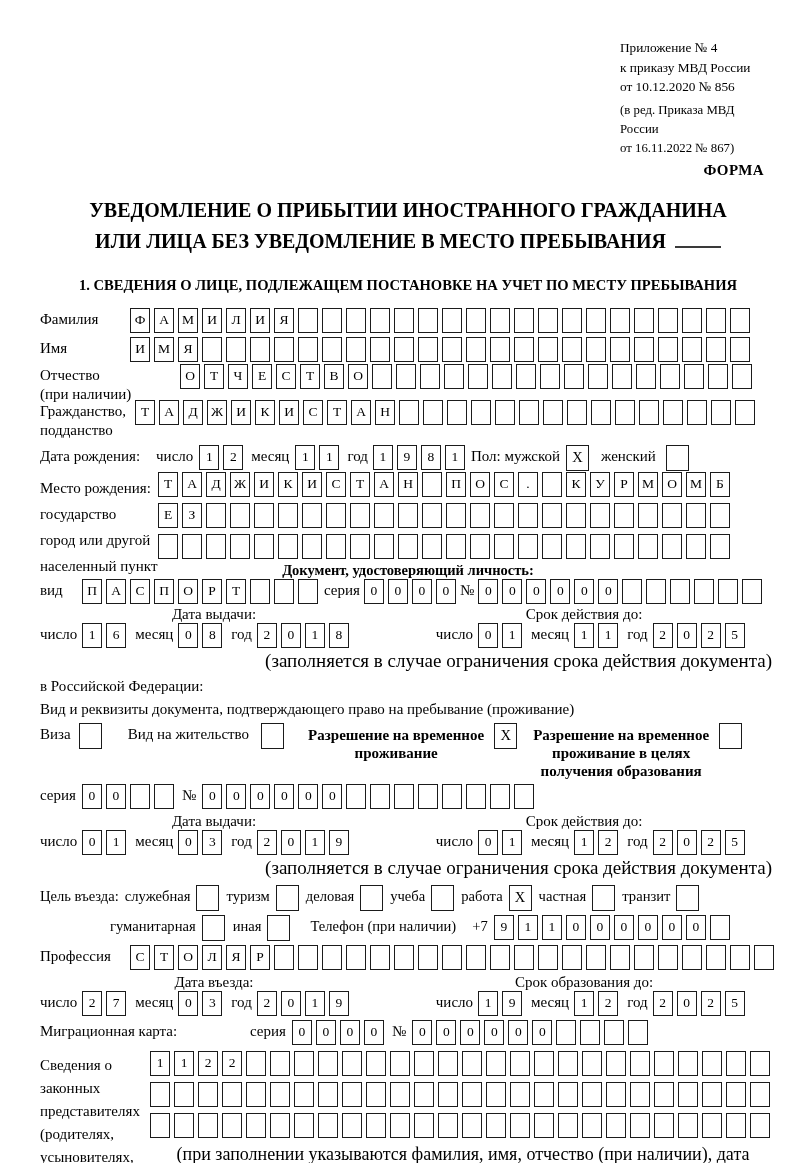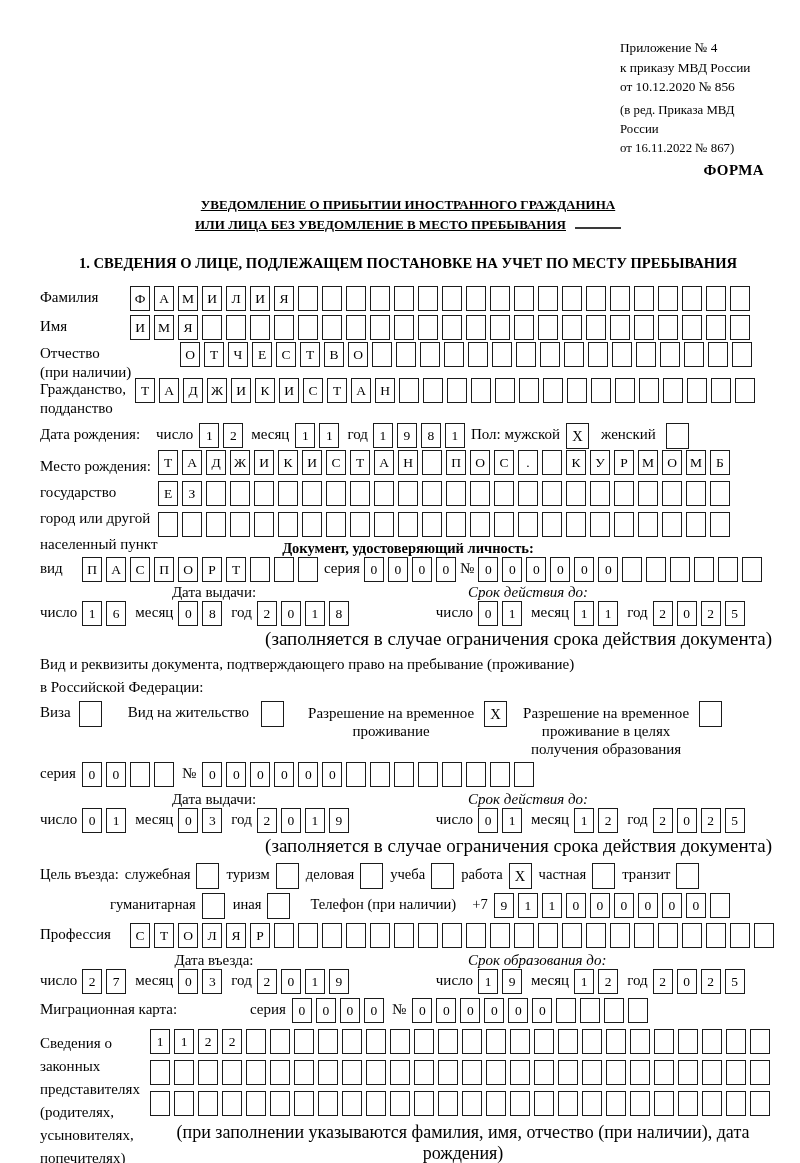--- a/index.html
+++ b/index.html
@@ -6,48 +6,48 @@
   html,body { background:#888; }
   .page {
     position:relative; width:800px; height:1163px; margin:0 auto;
     background:#ffffff; color:#000;
     font-family:"Liberation Serif","DejaVu Serif",serif;
     font-size:15px; padding:38px 24px 0 40px; overflow:hidden;
   }
   .appendix { margin-left:580px; font-size:13.3px; line-height:1.48; }
   .appendix .edition { margin-top:4px; font-size:12.8px; }
   .form-label { margin-top:4px; text-align:right; padding-right:12px; font-weight:700; letter-spacing:.4px; }
-  .title { margin-top:16px; text-align:center; font-weight:700; font-size:13px; line-height:1.55;text-decoration:underline; }
+  .title { margin-top:16px; text-align:center; font-weight:700; font-size:20px; line-height:1.55; }
   .blank-line { display:inline-block; width:46px; height:2px; background:#3a3a3a; margin-left:9px; }
   .section-heading { margin-top:20px; text-align:center; font-weight:700; font-size:14.6px; white-space:nowrap; }
 
   .frow { display:flex; align-items:flex-start; }
   .flabel { flex:none; padding-top:3px; position:relative; }
   .subline { position:absolute; top:22px; left:0; white-space:nowrap; }
   .w90 { width:90px; } .w95 { width:95px; } .w110 { width:110px; } .w118 { width:118px; } .w140 { width:140px; }
   .word { padding-top:3px; flex:none; white-space:nowrap; }
   .cells { display:flex; gap:4px; flex:none; }
   .cell { flex:none; width:20px; height:25px; border:1.8px solid #1b1b1b; display:flex; align-items:center; justify-content:center; font-size:13.5px; background:#fff; }
   .checkbox { flex:none; width:23px; height:26px; border:1.8px solid #1b1b1b; display:flex; align-items:center; justify-content:center; font-size:14.5px; background:#fff; }
   .rowstack { display:flex; flex-direction:column; gap:6px; }
   .mlabel div { line-height:26px; white-space:nowrap; }
   .mlabel-sm div { line-height:23px; white-space:nowrap; }
   .clamp89 { height:89px; overflow:visible; }
 
   .doc-heading { text-align:center; font-weight:700; font-size:14.5px; margin-top:1px; }
   .dheads { display:flex; }
   .dh-left { margin-left:58px; width:232px; text-align:center; flex:none; }
-  .dh-right { margin-left:138px; width:232px; text-align:left; flex:none;font-style:italic; }
+  .dh-right { margin-left:138px; width:232px; text-align:center; flex:none; }
   .dgroup { display:flex; align-items:flex-start; }
   .dgroup .word { margin-right:5px; }
   .dgroup .cells { margin-right:9px; }
   .dg-right { margin-left:78px; }
   .note { text-align:right; font-size:19px; margin-top:2px; padding-right:4px; }
   .para { margin-top:6px; }
-  .otext { text-align:center; line-height:18px; padding-top:3px; flex:none; }
+  .otext { text-align:center; line-height:18px; padding-top:3px; flex:none;font-weight:bold; }
   .tight { font-size:14.6px; }
   .pair { display:flex; margin-right:7px; }
   .pair .word { margin-right:6px; }
   .rep-note { text-align:center; font-size:18px; margin-top:6px; }
 
   .mt2{margin-top:2px}.mt3{margin-top:1px}.mt4{margin-top:4px}.mt5{margin-top:5px}.mt6{margin-top:6px}.mt11{margin-top:11px}.mt14{margin-top:14px}.mt20{margin-top:20px}
   .ml4{margin-left:4px}.ml6{margin-left:6px}.ml8{margin-left:8px}.ml12{margin-left:12px}
   .ml16{margin-left:16px}.ml20{margin-left:20px}.ml24{margin-left:24px}.ml26{margin-left:26px}
   .ml52{margin-left:52px}.ml70{margin-left:70px}
 </style>
@@ -402,22 +402,22 @@
       <span class="cells">
           <span class="cell">2</span>
           <span class="cell">0</span>
           <span class="cell">2</span>
           <span class="cell">5</span>
         </span>
     </div>
   </div>
   <div class="note">(заполняется в случае ограничения срока действия документа)</div>
 
+  <div class="para">в Российской Федерации:</div>
   <div class="para">Вид и реквизиты документа, подтверждающего право на пребывание (проживание)</div>
-  <div class="para">в Российской Федерации:</div>
 
   <div class="frow mt5">
     <span class="word" style="margin-right:8px">Виза</span>
     <span class="checkbox"></span>
     <span class="word ml26" style="margin-right:12px">Вид на жительство</span>
     <span class="checkbox"></span>
     <div class="otext ml24" style="margin-right:10px">
       <div>Разрешение на временное</div>
       <div>проживание</div>
     </div>

